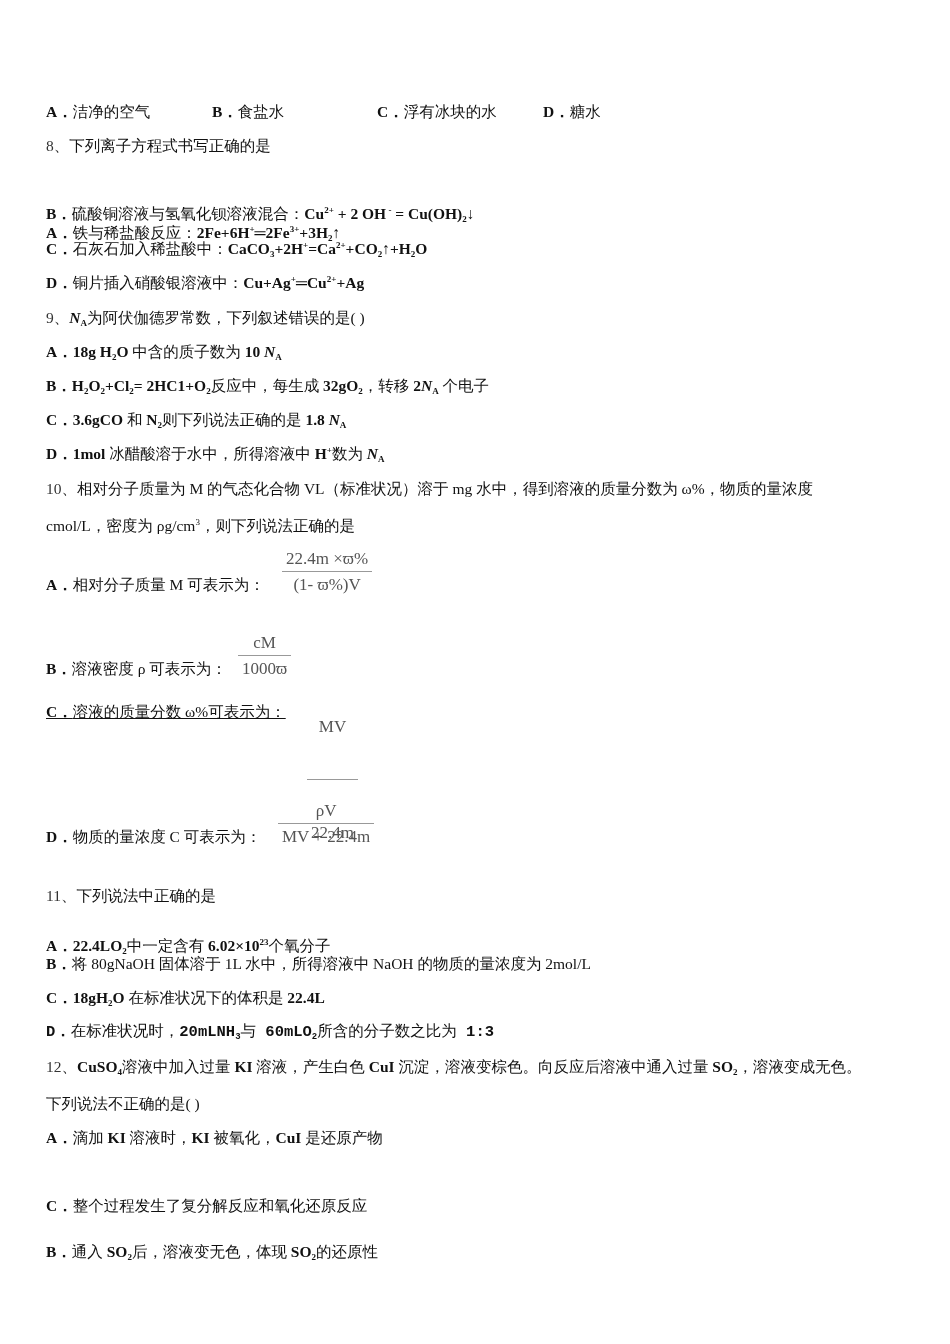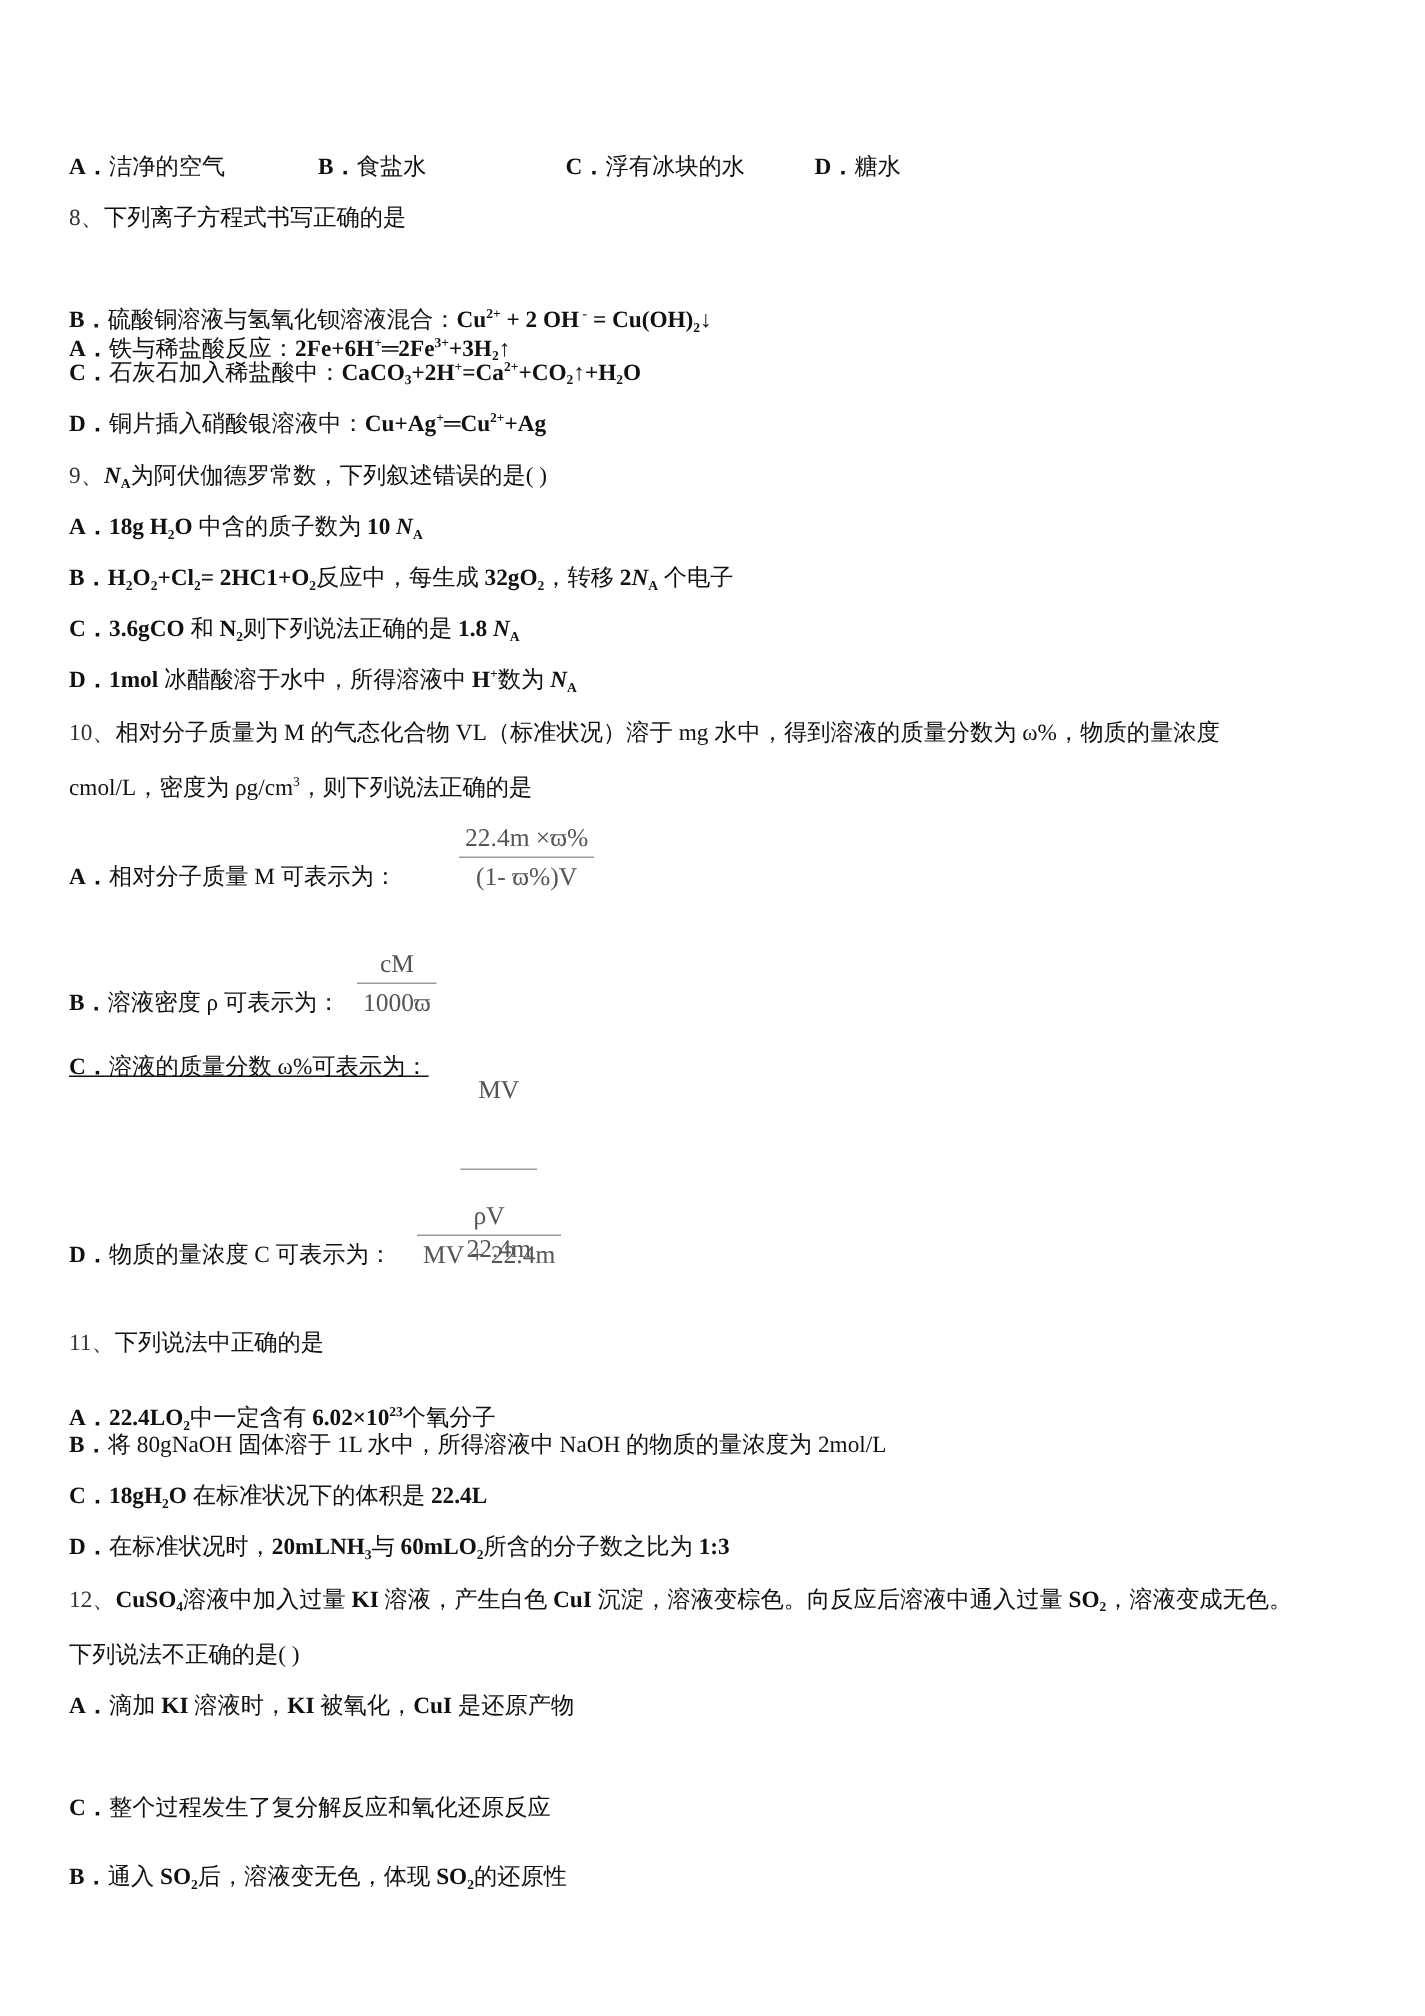--- a/index.html
+++ b/index.html
@@ -64,21 +64,21 @@
 <div class="line" style="top:479px;">
   <span class="qnum">10、</span><span class="qtext">相对分子质量为 M 的气态化合物 VL（标准状况）溶于 mg 水中，得到溶液的质量分数为 ω%，物质的量浓度</span>
 </div>
 <div class="line" style="top:516px;">
   <span class="qtext">cmol/L，密度为 ρg/cm<sup>3</sup>，则下列说法正确的是</span>
 </div>
 
 <div class="line" style="top:575px;">
   <span>A．</span><span class="qtext">相对分子质量 M 可表示为：</span>
 </div>
-<div class="frac" style="left:282px; top:548px;margin-left:24px;">
+<div class="frac" style="left:282px; top:548px;">
   <span class="num">22.4m ×ϖ%</span>
     <span class="bar"></span>
     <span class="den">(1- ϖ%)V</span>
 </div>
 
 <div class="line" style="top:659px;">
   <span>B．</span><span class="qtext">溶液密度 ρ 可表示为：</span>
 </div>
 <div class="frac" style="left:238px; top:632px;">
   <span class="num">cM</span>
@@ -109,21 +109,21 @@
 </div>
 <div class="line" style="top:920px;margin-top:16px;">
   <span>A．</span><span>22.4LO<sub>2</sub></span><span class="qtext">中一定含有 </span><span>6.02×10<sup>23</sup></span><span class="qtext">个氧分子</span>
 </div>
 <div class="line" style="top:954px;">
   <span>B．</span><span class="qtext">将 80gNaOH 固体溶于 1L 水中，所得溶液中 NaOH 的物质的量浓度为 2mol/L</span>
 </div>
 <div class="line" style="top:988px;">
   <span>C．</span><span>18gH<sub>2</sub>O </span><span class="qtext">在标准状况下的体积是 </span><span>22.4L</span>
 </div>
-<div class="line" style="top:1022px;">
+<div class="line" style="top:1022px;font-family:Liberation Mono, monospace;">
   <span>D．</span><span class="qtext">在标准状况时，</span><span>20mLNH<sub>3</sub></span><span class="qtext">与 </span><span>60mLO<sub>2</sub></span><span class="qtext">所含的分子数之比为 </span><span>1:3</span>
 </div>
 
 <div class="line" style="top:1057px;">
   <span class="qnum">12、</span><span>CuSO<sub>4</sub></span><span class="qtext">溶液中加入过量 </span><span>KI</span><span class="qtext"> 溶液，产生白色 </span><span>CuI</span><span class="qtext"> 沉淀，溶液变棕色。向反应后溶液中通入过量 </span><span>SO<sub>2</sub></span><span class="qtext">，溶液变成无色。</span>
 </div>
 <div class="line" style="top:1094px;">
   <span class="qtext">下列说法不正确的是(    )</span>
 </div>
 <div class="line" style="top:1128px;">

